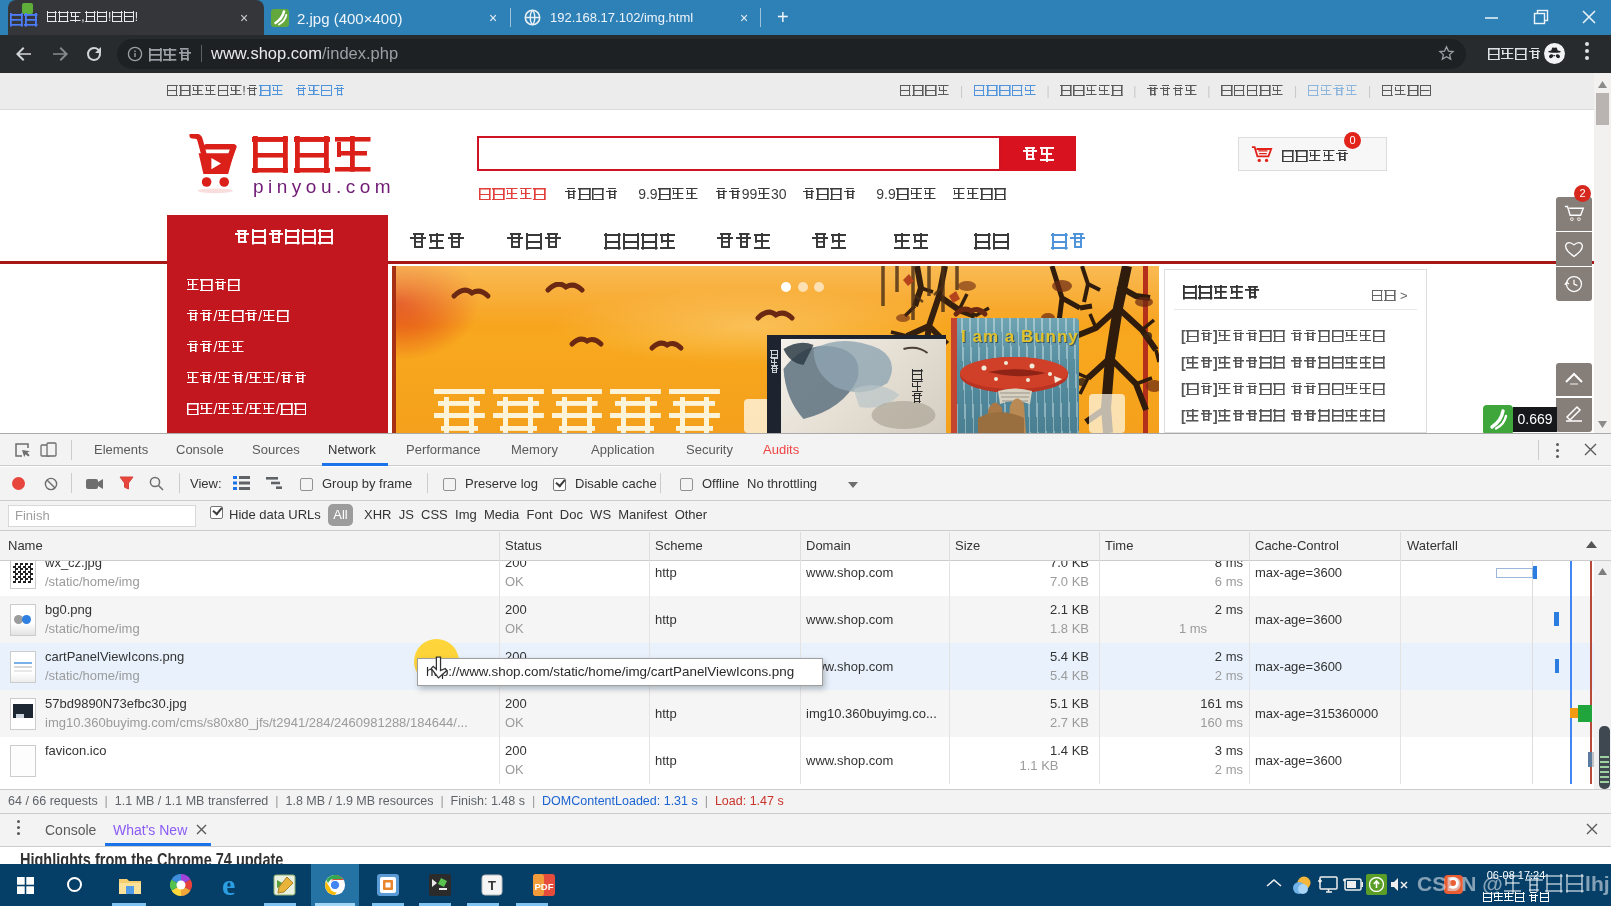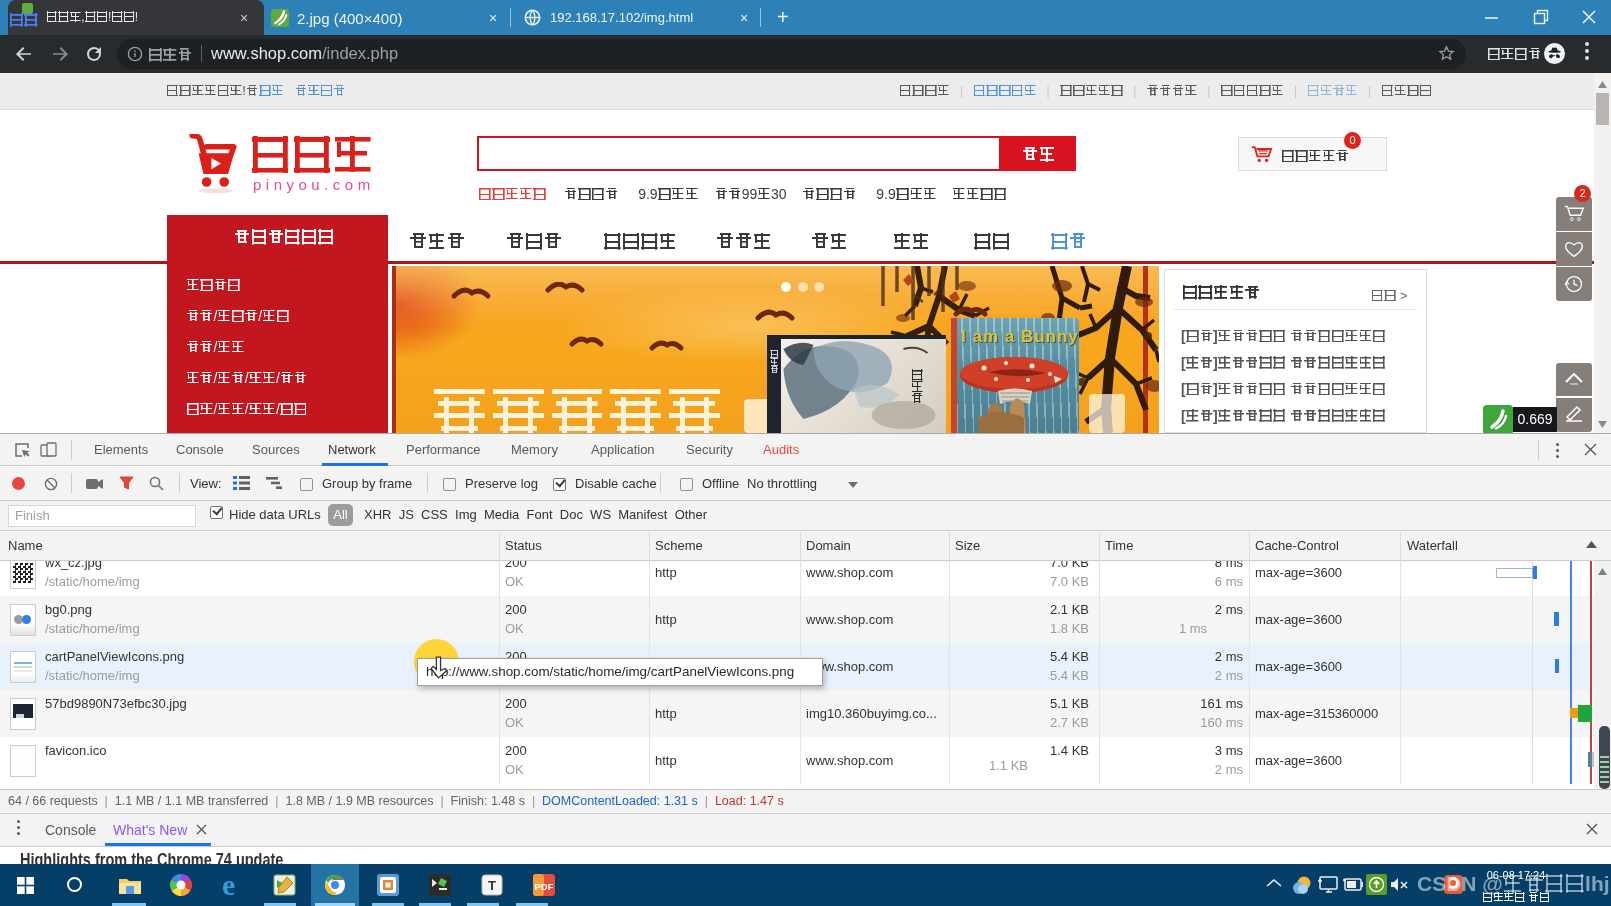--- a/index.html
+++ b/index.html
@@ -88,21 +88,21 @@
 
  <svg class="a" style="left:184px;top:61px" width="58" height="60" viewBox="0 0 60 75">
   <path d="M4 2c6 0 9 1 10 6l8 30h26l8-22H22" fill="none" stroke="#da2019" stroke-width="7" stroke-linecap="round" stroke-linejoin="round"></path>
   <path d="M12 24h44l-7 26H18z" fill="#da2019"></path>
         <path d="M28 30l12 7-12 7z" fill="#fff"></path>
   <circle cx="22" cy="60" r="6" fill="#da2019"></circle>
         <circle cx="44" cy="60" r="6" fill="#da2019"></circle>
   <ellipse cx="33" cy="71" rx="22" ry="3" fill="#da2019" opacity=".15"></ellipse>
  </svg>
  <div class="a zh" style="left:250px;top:58px;font-size:42px;font-weight:bold;color:#da2019;letter-spacing:-1px;white-space:nowrap"><i class="q1"></i><i class="q1"></i><i class="q0"></i></div>
- <div class="a" style="left:253px;top:103px;font-size:15px;color:#ec4899;letter-spacing:4.5px;white-space:nowrap">pinyou.com</div>
+ <div class="a" style="left:253px;top:103px;font-size:19px;color:#701a75;letter-spacing:4.5px;white-space:nowrap">pinyou.com</div>
 
  <div class="a" style="left:477px;top:63px;width:524px;height:35px;background:#fff;border:2px solid #cf1322"></div>
  <div class="a" style="left:1001px;top:63px;width:75px;height:35px;background:#d8131f"></div>
  <div class="a zh" style="left:1022px;top:72px;font-size:17px;color:#fff;white-space:nowrap"><i class="q2"></i><i class="q0"></i></div>
  <div class="a zh" style="left:478px;top:113px;font-size:14px;color:#e23f3b;white-space:nowrap"><i class="q1"></i><i class="q1"></i><i class="q0"></i><i class="q0"></i><i class="q1"></i></div>
  <div class="a zh" style="left:564px;top:113px;font-size:14px;color:#3c3c3c;white-space:nowrap"><i class="q2"></i><i class="q1"></i><i class="q1"></i><i class="q2"></i>&nbsp;&nbsp;&nbsp;&nbsp;&nbsp;9.9<i class="q1"></i><i class="q0"></i><i class="q0"></i>&nbsp;&nbsp;&nbsp;&nbsp;<i class="q2"></i><i class="q2"></i>99<i class="q0"></i>30&nbsp;&nbsp;&nbsp;&nbsp;<i class="q2"></i><i class="q1"></i><i class="q1"></i><i class="q2"></i>&nbsp;&nbsp;&nbsp;&nbsp;&nbsp;9.9<i class="q1"></i><i class="q0"></i><i class="q0"></i>&nbsp;&nbsp;&nbsp;&nbsp;<i class="q0"></i><i class="q0"></i><i class="q1"></i><i class="q1"></i></div>
 
  <div class="a" style="left:1238px;top:64px;width:149px;height:34px;background:#f7f7f7;border:1px solid #dcdcdc"></div>
  <svg class="a" style="left:1251px;top:72px" width="22" height="19" viewBox="0 0 24 20">
         <path d="M1 2h3l3 10h12l3-8H6" fill="none" stroke="#e2231a" stroke-width="2"></path>
@@ -434,37 +434,38 @@
   <div class="a" style="left:806px;top:98px">www.shop.com</div>
   <div class="a" style="left:989px;top:88px;width:100px;text-align:right">5.4 KB</div>
   <div class="a r2" style="left:989px;top:107px;width:100px;text-align:right">5.4 KB</div>
   <div class="a" style="left:1143px;top:88px;width:100px;text-align:right">2 ms</div>
   <div class="a r2" style="left:1143px;top:107px;width:100px;text-align:right">2 ms</div>
   <div class="a" style="left:1255px;top:98px">max-age=3600</div>
   <div class="a" style="left:10px;top:137px;width:26px;height:32px;background:#fff;border:1px solid #ccc"></div>
         <div class="a" style="left:13px;top:143px;width:20px;height:14px;background:#1c2733"></div>
         <div class="a" style="left:16px;top:153px;width:8px;height:4px;background:#cfd8e2"></div>
   <div class="a" style="left:45px;top:135px">57bd9890N73efbc30.jpg</div>
+  <div class="a r2" style="left:45px;top:154px">img10.360buyimg.com/cms/s80x80_jfs/t2941/284/2460981288/184644/...</div>
   <div class="a" style="left:505px;top:135px">200</div>
   <div class="a r2" style="left:505px;top:154px">OK</div>
   <div class="a" style="left:655px;top:145px">http</div>
   <div class="a" style="left:806px;top:145px">img10.360buyimg.co...</div>
   <div class="a" style="left:989px;top:135px;width:100px;text-align:right">5.1 KB</div>
   <div class="a r2" style="left:989px;top:154px;width:100px;text-align:right">2.7 KB</div>
   <div class="a" style="left:1143px;top:135px;width:100px;text-align:right">161 ms</div>
   <div class="a r2" style="left:1143px;top:154px;width:100px;text-align:right">160 ms</div>
   <div class="a" style="left:1255px;top:145px">max-age=315360000</div>
   <div class="a" style="left:10px;top:184px;width:26px;height:32px;background:#fdfdfd;border:1px solid #ccc"></div>
   <div class="a" style="left:45px;top:182px">favicon.ico</div>
   <div class="a" style="left:505px;top:182px">200</div>
   <div class="a r2" style="left:505px;top:201px">OK</div>
   <div class="a" style="left:655px;top:192px">http</div>
   <div class="a" style="left:806px;top:192px">www.shop.com</div>
   <div class="a" style="left:989px;top:182px;width:100px;text-align:right">1.4 KB</div>
-  <div class="a r2" style="left:989px;top:197px;width:100px;text-align:left">1.1 KB</div>
+  <div class="a r2" style="left:989px;top:197px;width:100px;text-align:center">1.1 KB</div>
   <div class="a" style="left:1143px;top:182px;width:100px;text-align:right">3 ms</div>
   <div class="a r2" style="left:1143px;top:201px;width:100px;text-align:right">2 ms</div>
   <div class="a" style="left:1255px;top:192px">max-age=3600</div>
   <div class="col" style="left:499px;top:0;height:223px"></div>
         <div class="col" style="left:649px;top:0;height:223px"></div>
         <div class="col" style="left:800px;top:0;height:223px"></div>
         <div class="col" style="left:949px;top:0;height:223px"></div>
         <div class="col" style="left:1099px;top:0;height:223px"></div>
         <div class="col" style="left:1249px;top:0;height:223px"></div>
         <div class="col" style="left:1400px;top:0;height:223px"></div>

